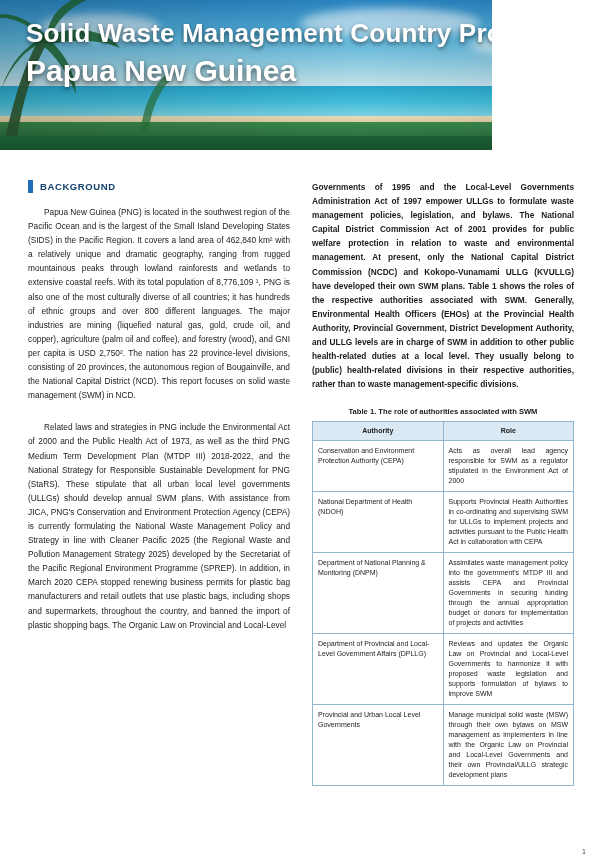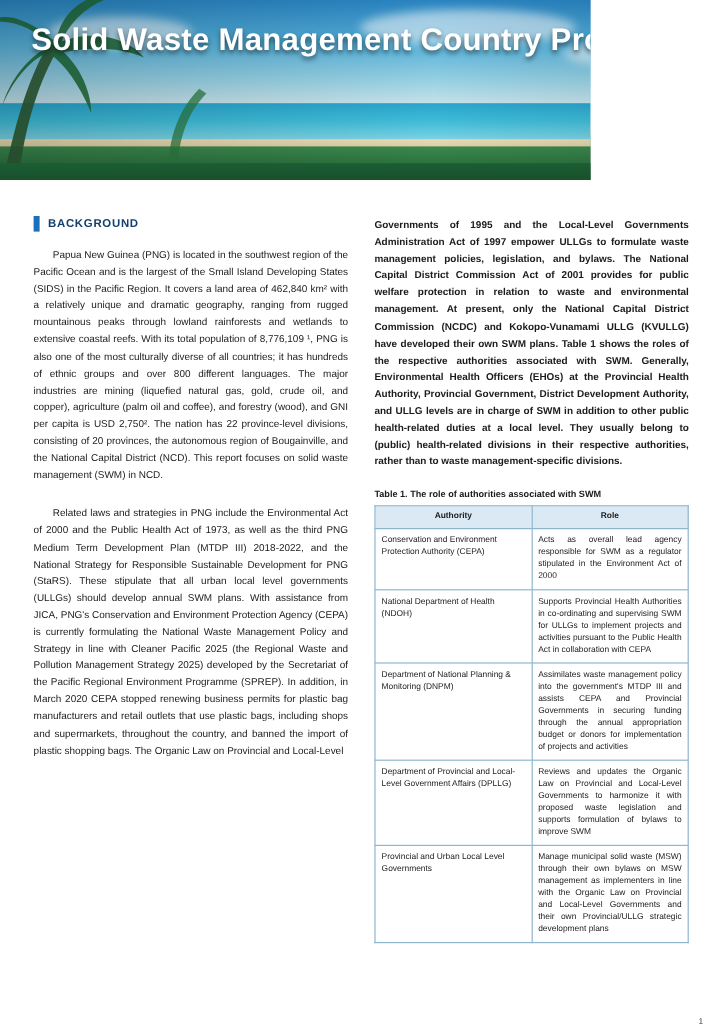--- a/index.html
+++ b/index.html
@@ -107,21 +107,21 @@
     hyphens: auto;
   }
   p.body.cont { text-indent: 0; font-weight: bold; }
 
   
   .tbl-caption {
     margin: 16px 0 5px 0;
     font-size: 7.6px;
     font-weight: bold;
     color: #1b1b1b;
-    text-align: left;
+    text-align: center;
   }
   table.roles {
     width: 100%;
     border-collapse: collapse;
     font-size: 7px;
     line-height: 10px;
     table-layout: fixed;
   }
   table.roles th, table.roles td {
     border: 0.7px solid #8fb6cf;
@@ -166,20 +166,21 @@
       <path d="M56 44 C 74 56, 86 80, 86 100 C 76 76, 64 60, 53 52 Z"></path>
       <path d="M52 44 C 32 54, 18 74, 12 94 C 22 70, 38 54, 50 50 Z"></path>
     </g>
     <g fill="#2a7b41" opacity="0.8">
       <path d="M150 150 C 150 120, 160 96, 176 80 L182 84 C 166 100, 158 124, 158 150 Z"></path>
     </g>
   </svg>
 
   <div class="hero-overlay"></div>
   <div class="hero-title">Solid Waste Management Country Profile</div>
+  <div class="hero-sub">Papua New Guinea</div>
   <div class="hero-band"></div>
 </div>
 
 <div class="page">
   <div class="cols">
 
     <div class="col">
       <h2 class="sec">
         <span class="bar"></span>
         <span>BACKGROUND</span>

